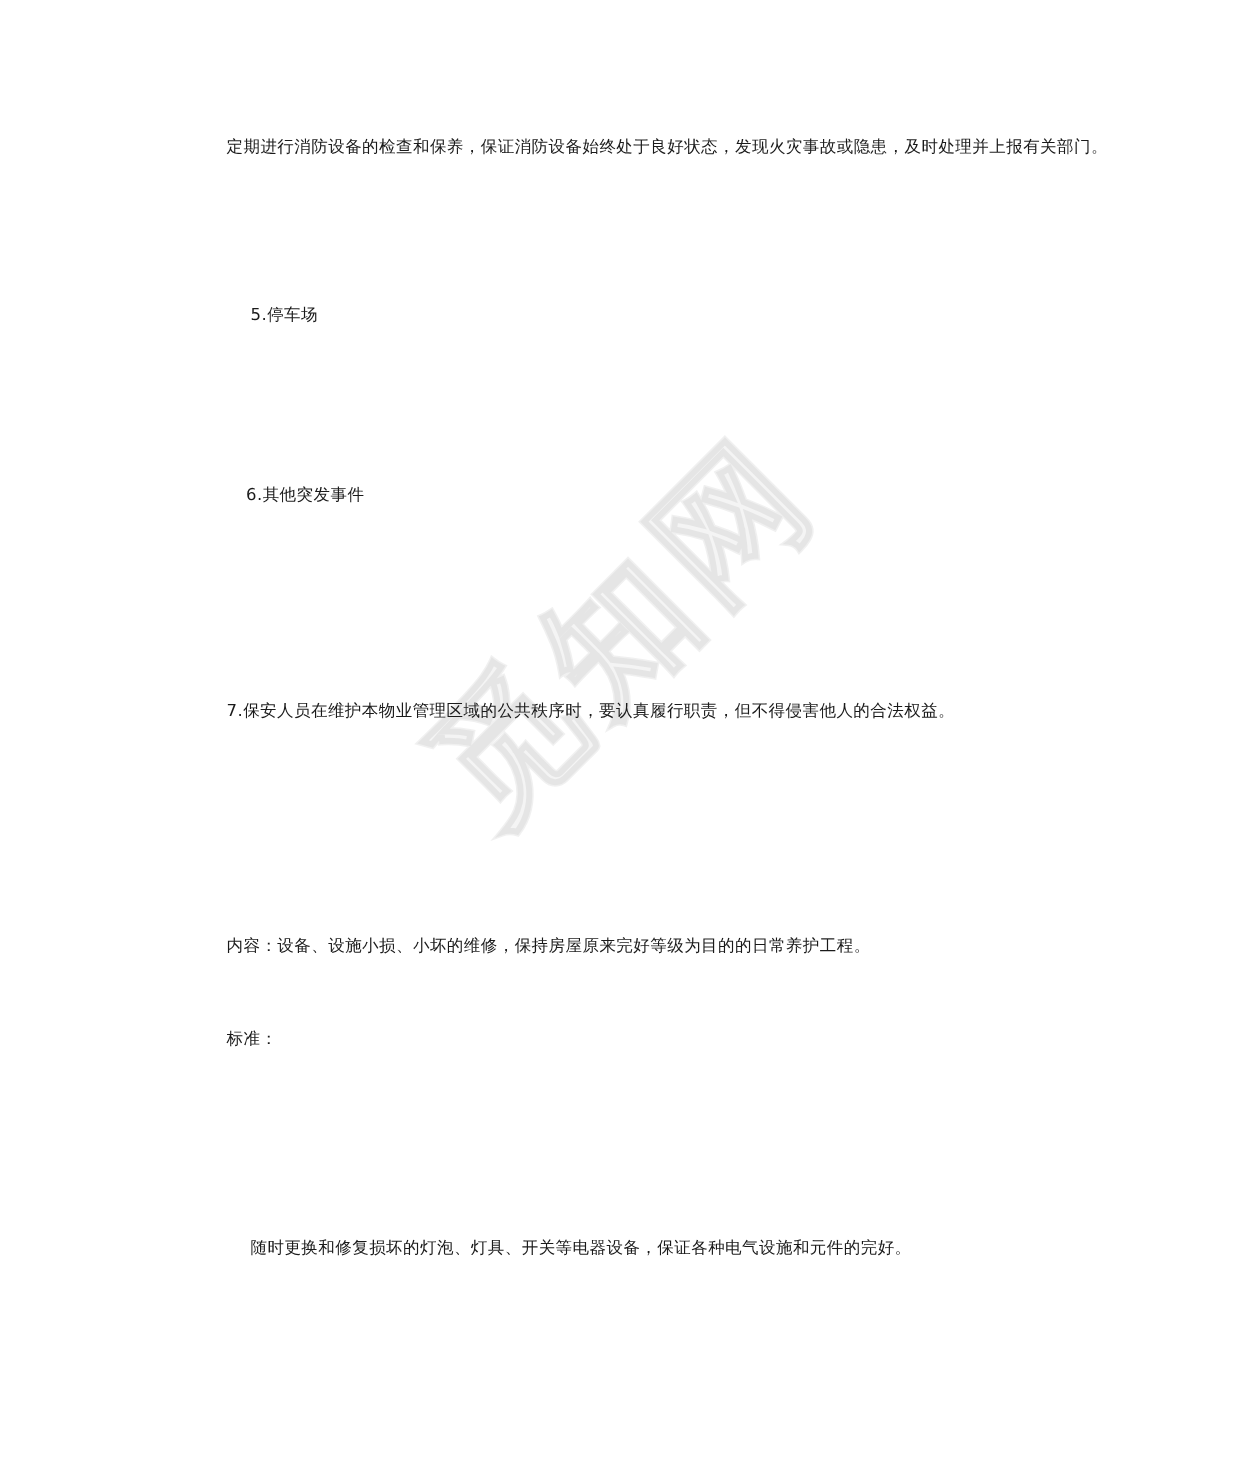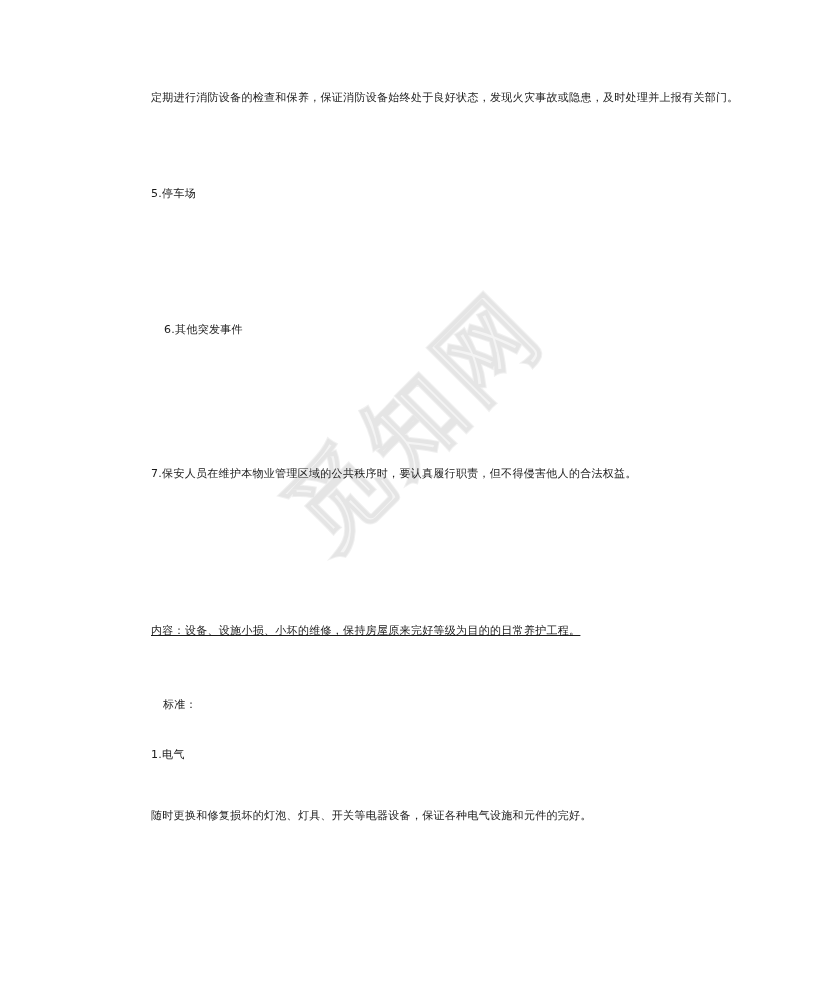--- a/index.html
+++ b/index.html
@@ -52,20 +52,19 @@
     -webkit-text-stroke: 2px rgba(0,0,0,0.06);
   }
 </style>
 </head>
 <body>
 
 <div class="page">
   <div class="watermark">觅知网</div>
 
   <p class="para" style="top:80px;margin:0;">定期进行消防设备的检查和保养，保证消防设备始终处于良好状态，发现火灾事故或隐患，及时处理并上报有关部门。</p>
-  <p class="para" style="top:176px;margin:0;">5.停车场</p>
+  <p class="para" style="top:176px;margin:16px;">5.停车场</p>
   <p class="para" style="top:299px;margin:13px;">6.其他突发事件</p>
   <p class="para" style="top:456px;margin:0;">7.保安人员在维护本物业管理区域的公共秩序时，要认真履行职责，但不得侵害他人的合法权益。</p>
-  <p class="para" style="top:613px;margin:0;text-decoration:underline;">内容：设备、设施小损、小坏的维修，保持房屋原来完好等级为目的的日常养护工程。</p>
-  <p class="para" style="top:675px;margin:12px;">标准：</p>
-  <p class="para" style="top:737px;margin:0;">1.电气</p>
-  <p class="para" style="top:798px;margin:0;">随时更换和修复损坏的灯泡、灯具、开关等电器设备，保证各种电气设施和元件的完好。</p>
+  <p class="para" style="top:613px;margin:0;">内容：设备、设施小损、小坏的维修，保持房屋原来完好等级为目的的日常养护工程。</p>
+  <p class="para" style="top:675px;margin:0;">标准：</p>
+  <p class="para" style="top:798px;margin:16px;">随时更换和修复损坏的灯泡、灯具、开关等电器设备，保证各种电气设施和元件的完好。</p>
 </div>
 
 </body></html>

